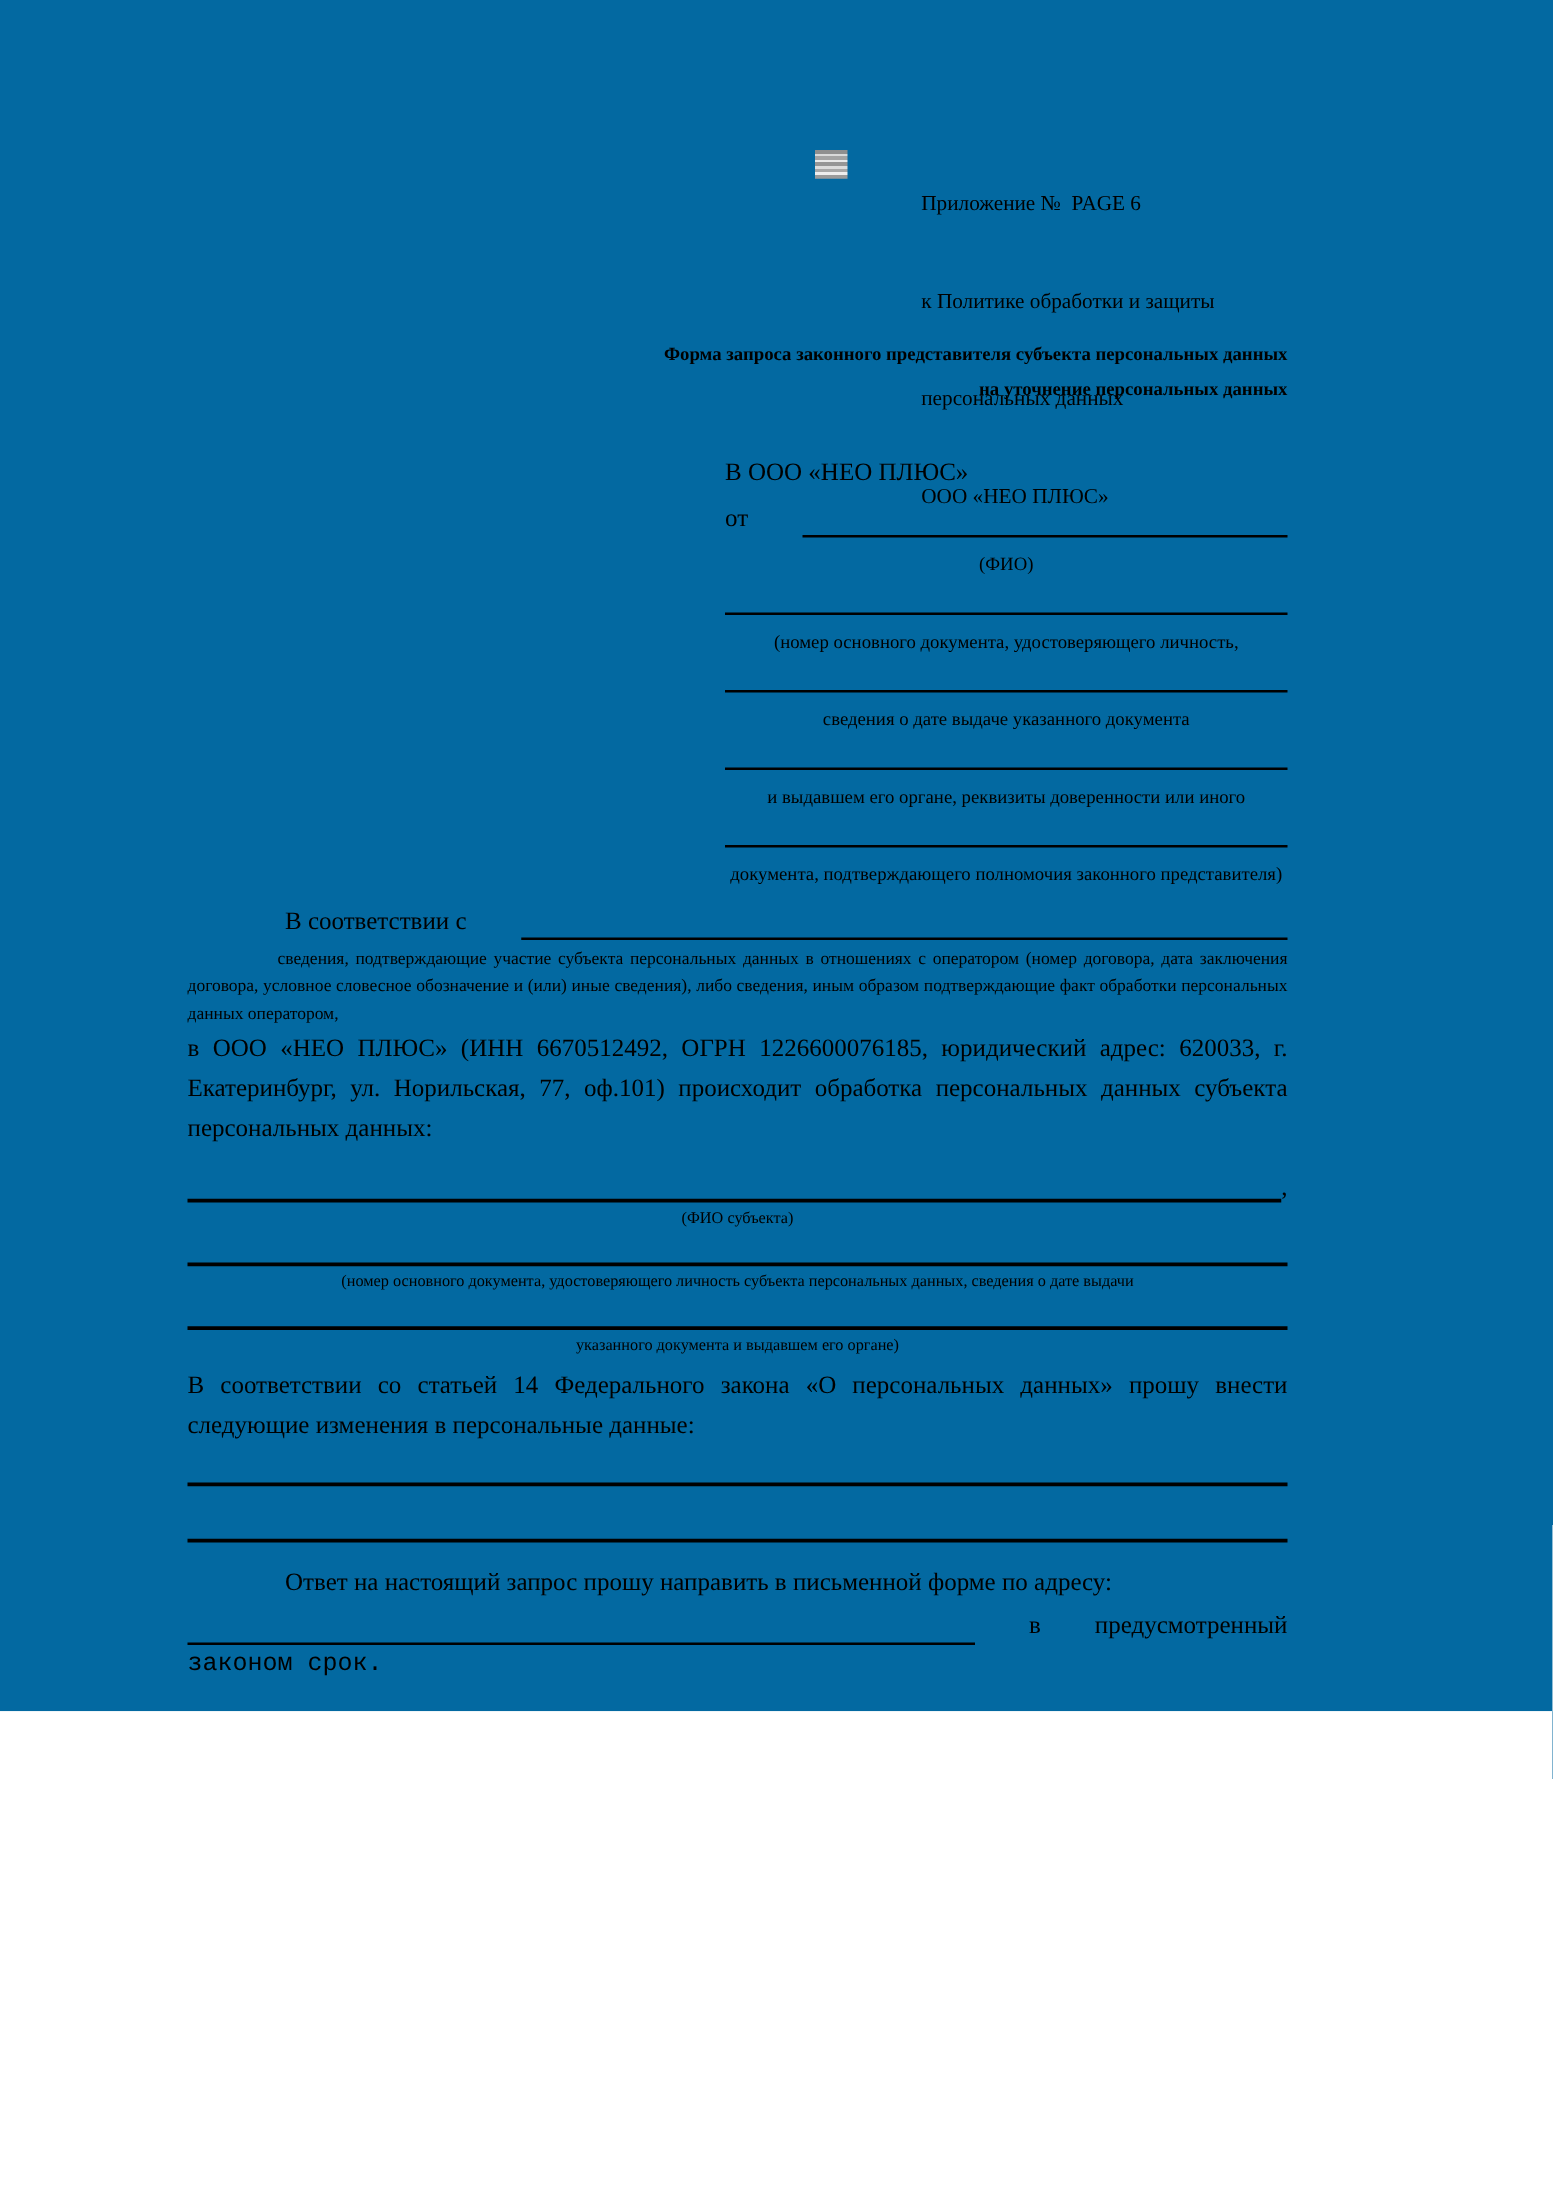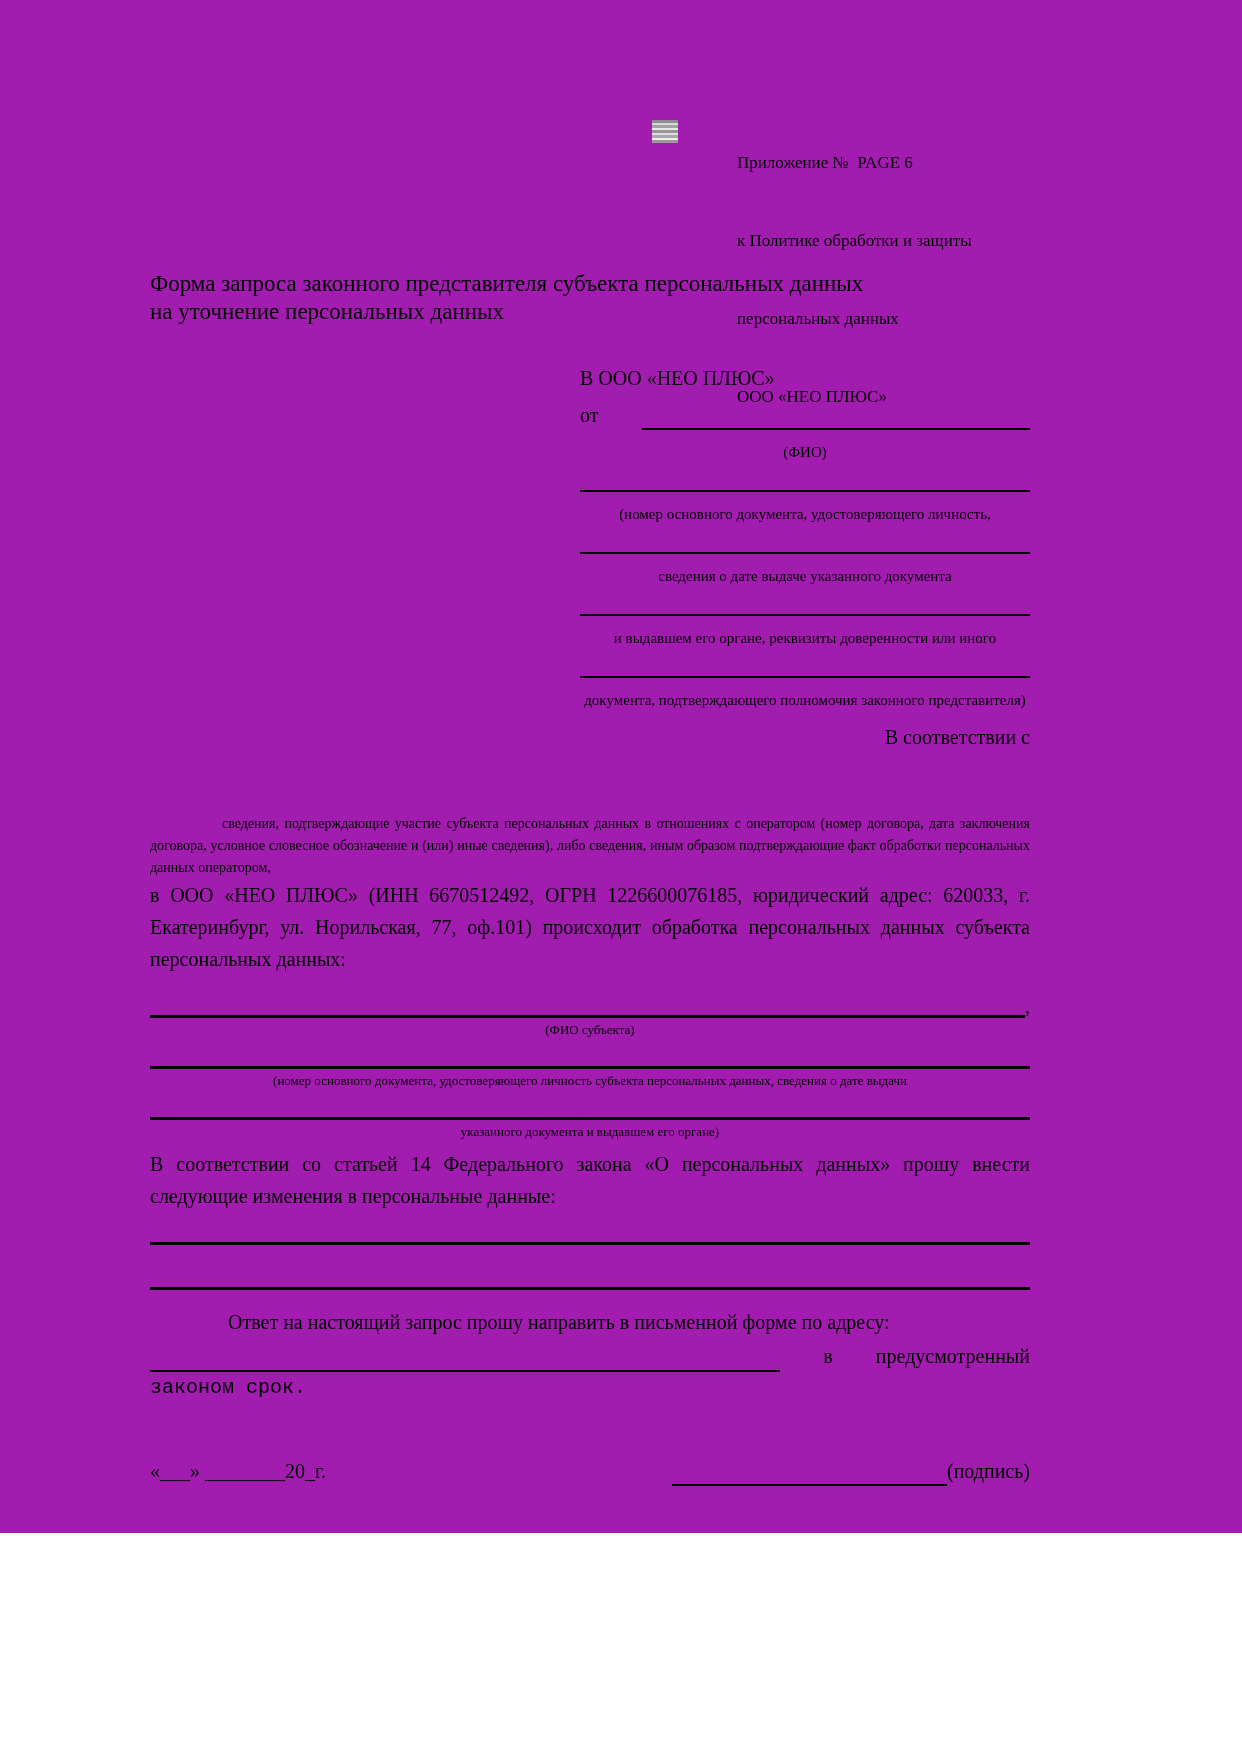--- a/index.html
+++ b/index.html
@@ -1,19 +1,19 @@
 <!DOCTYPE html>
 <html><head>
 <meta charset="utf-8">
 <style>
   html,body { margin:0; padding:0; background:#ffffff; }
   .page {
     position:relative;
-    width:1242px; height:1533px;
-    background:#a21caf;
+    width:1242px; height:1369px;
+    background:#0369a1;
     font-family:"Liberation Serif", serif;
     color:#000;
     overflow:hidden;
   }
   .content { position:absolute; left:150px; top:0; width:880px; }
 
   
   .header-block {
     position:absolute; left:737px; top:98px; width:300px;
     font-size:17px; line-height:26px; white-space:pre-wrap;
@@ -21,36 +21,36 @@
   .gray-artifact {
     position:absolute; left:652px; top:120px; width:26px; height:23px;
     background:repeating-linear-gradient(180deg,
       #8f8f8f 0 3px, #d9d9d9 3px 5px, #a3a3a3 5px 8px,
       #e8e8e8 8px 10px, #969696 10px 13px, #dcdcdc 13px 15px,
       #a8a8a8 15px 18px, #eeeeee 18px 20px, #9b9b9b 20px 23px);
   }
 
   
   .doc-title {
-    margin:270px 0 0 0; text-align:left;
-    font-size:23px; font-weight:normal; line-height:28px;
+    margin:270px 0 0 0; text-align:right;
+    font-size:15px; font-weight:bold; line-height:28px;
   }
 
   
   .addressee { margin:36px 0 0 430px; width:450px; }
   .to-line { font-size:20px; line-height:32px; }
   .flex-row { display:flex; align-items:flex-end; font-size:20px; line-height:30px;gap:34px; }
   .fill { flex:1 1 auto; border-bottom:2px solid #000; height:1em; }
   .caption { text-align:center; font-size:15px; line-height:15px; margin-top:15px; }
   .blank-line { border-bottom:2px solid #000; height:0; margin-top:30px; }
   .addressee .from-row { margin-top:6px; }
 
   
   .request-heading { margin-top:26px; text-align:center; font-size:20px; line-height:28px; }
-  .intro-row { margin-top:14px; padding-left:78px;flex-direction:column; }
+  .intro-row { margin-top:14px; padding-left:78px; }
   .fine-print {
     margin-top:5px; font-size:14px; line-height:22px;
     text-align:justify; text-indent:72px;
   }
   .body-par { font-size:20px; line-height:32px; text-align:justify; }
   .subject-row { display:flex; align-items:flex-end; font-size:20px; }
   .subject-row .fill { border-bottom:3px solid #000; }
   .wide-line { border-bottom:3px solid #000; height:0; }
   .caption-wide { text-align:center; font-size:13px; line-height:16px; margin-top:4px; }
 

